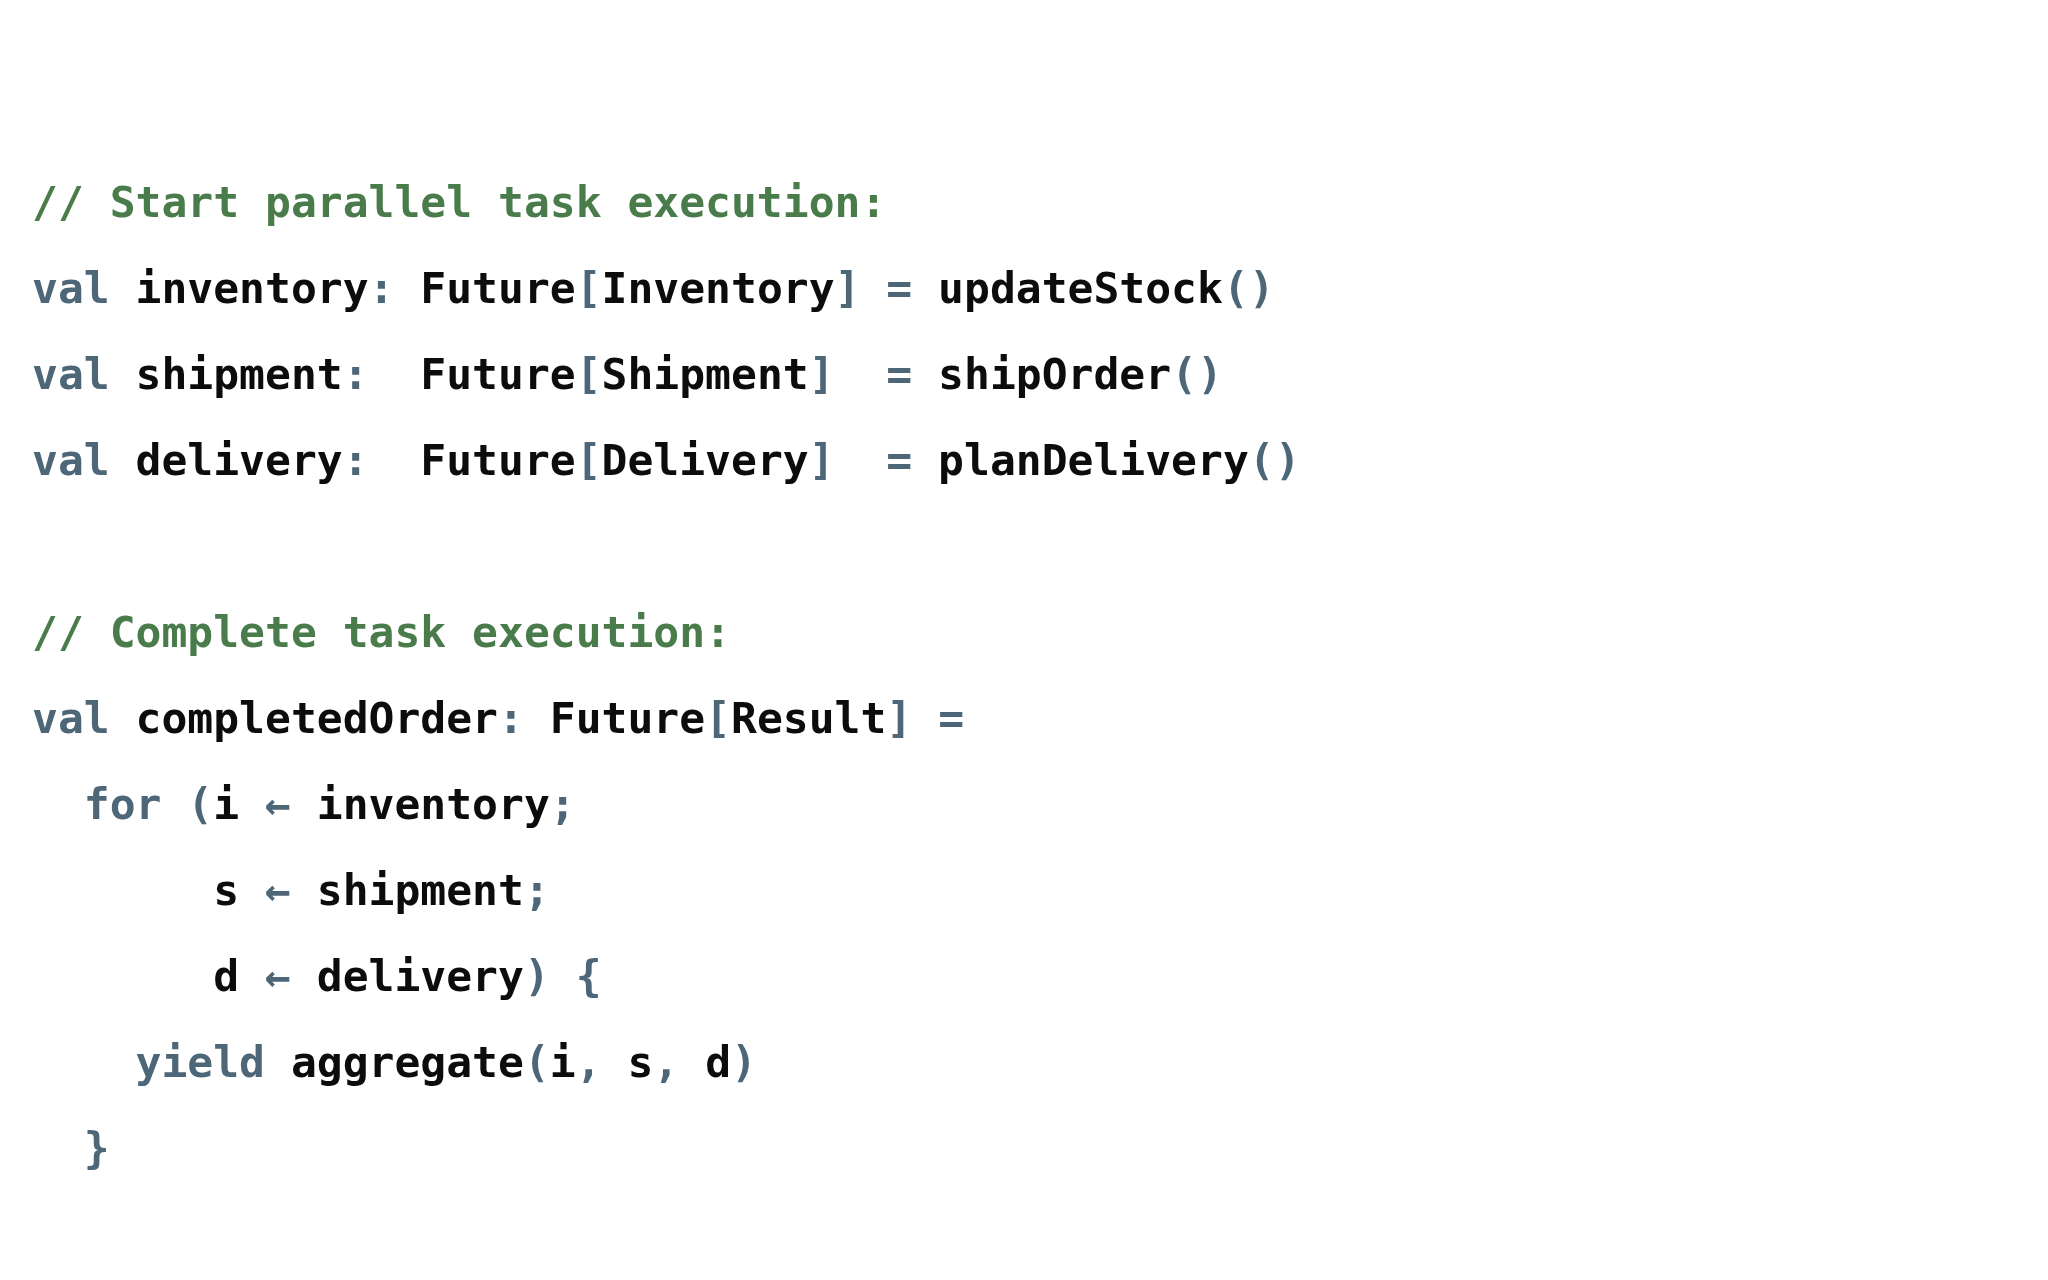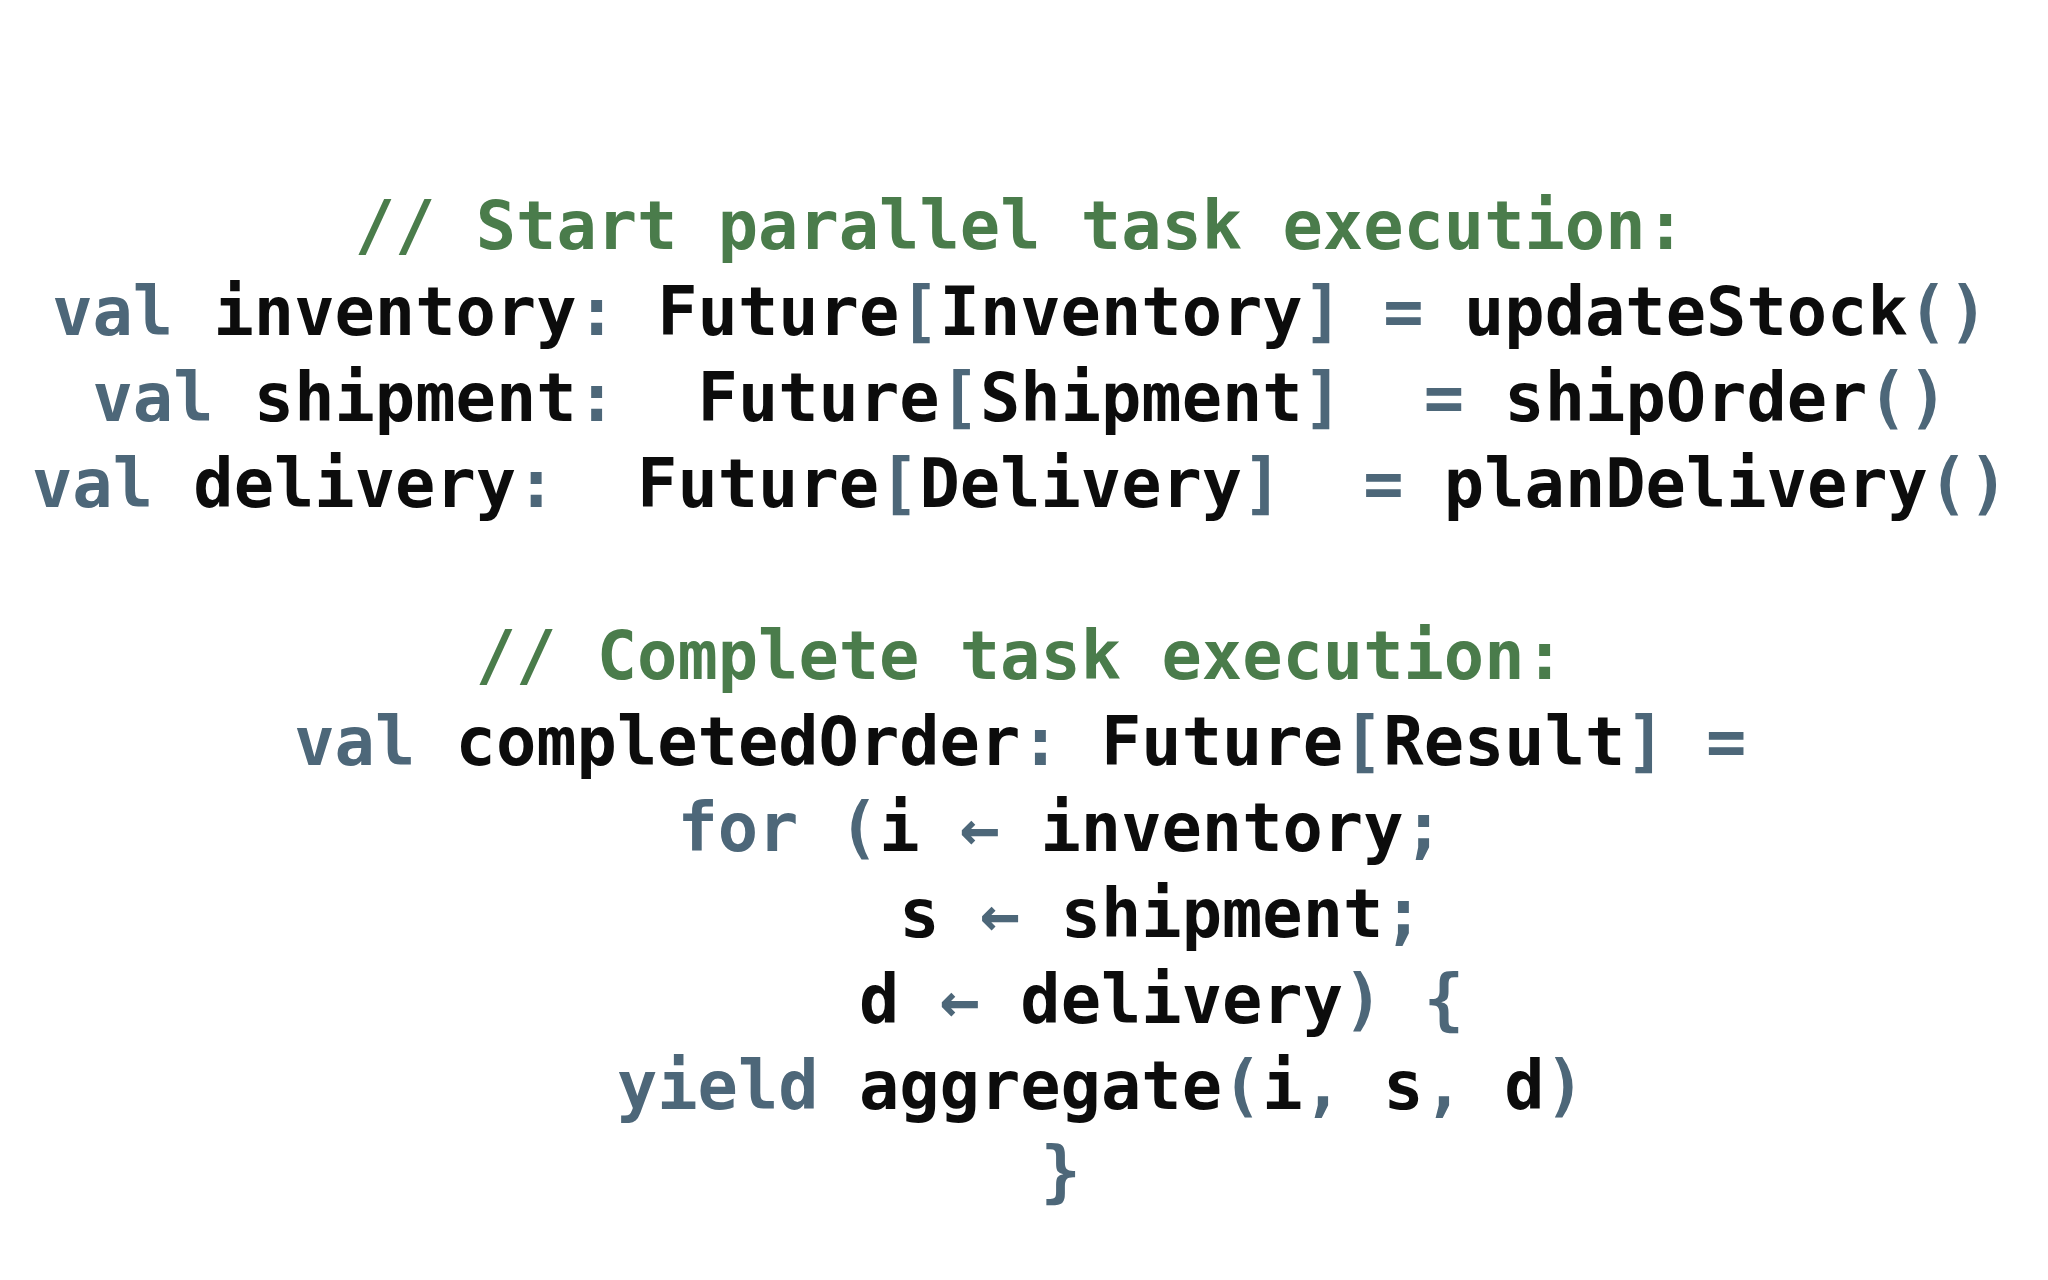--- a/index.html
+++ b/index.html
@@ -13,24 +13,23 @@
     height: 1280px;
     background: #ffffff;
     overflow: hidden;
   }
   .code-block {
     position: absolute;
     top: 116px;
     left: 32px;
     font-family: "DejaVu Sans Mono", "Liberation Mono", monospace;
     font-weight: bold;
-    font-size: 67px;
+    font-size: 43px;
     line-height: 86px;
     letter-spacing: 0;
-    text-align: center;
   }
   .code-line {
     white-space: pre;
     height: 86px;
   }
   .tok-comment { color: var(--c-comment, #4a7c4b); }
   .tok-keyword { color: var(--c-keyword, #4d6779); }
   .tok-punct   { color: var(--c-punct,   #4d6779); }
   .tok-plain   { color: var(--c-plain,   #0c0c0c); }
 </style>

